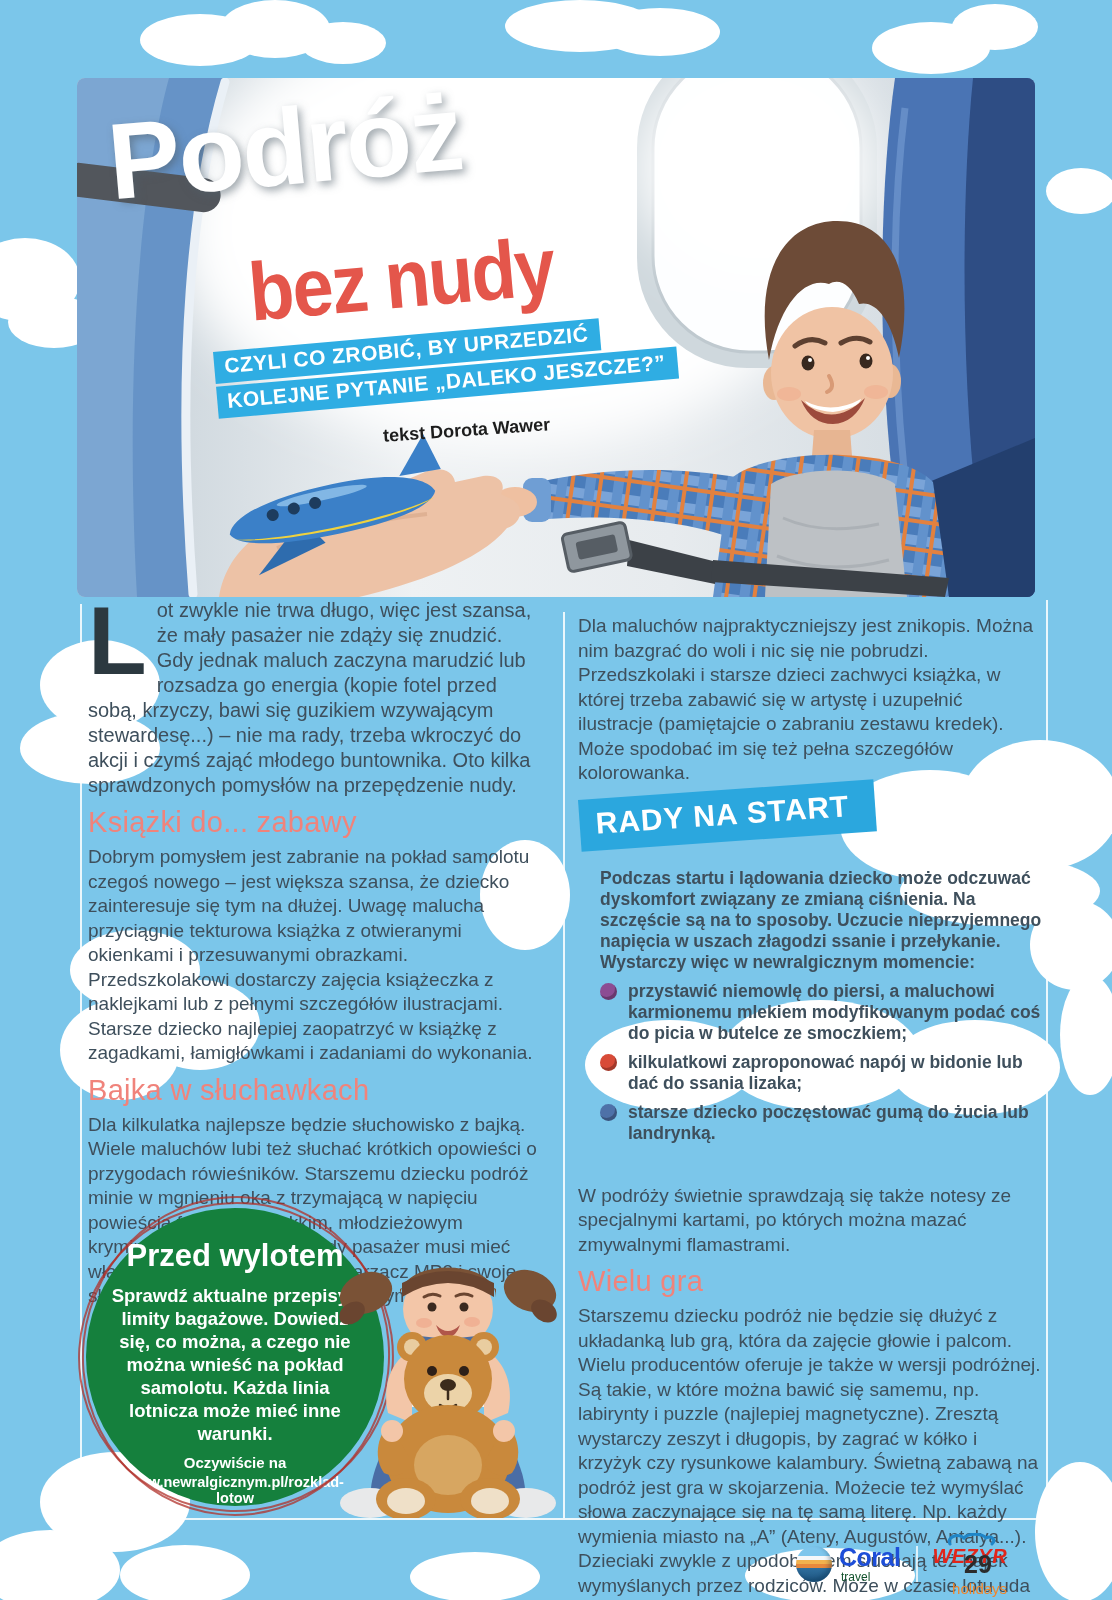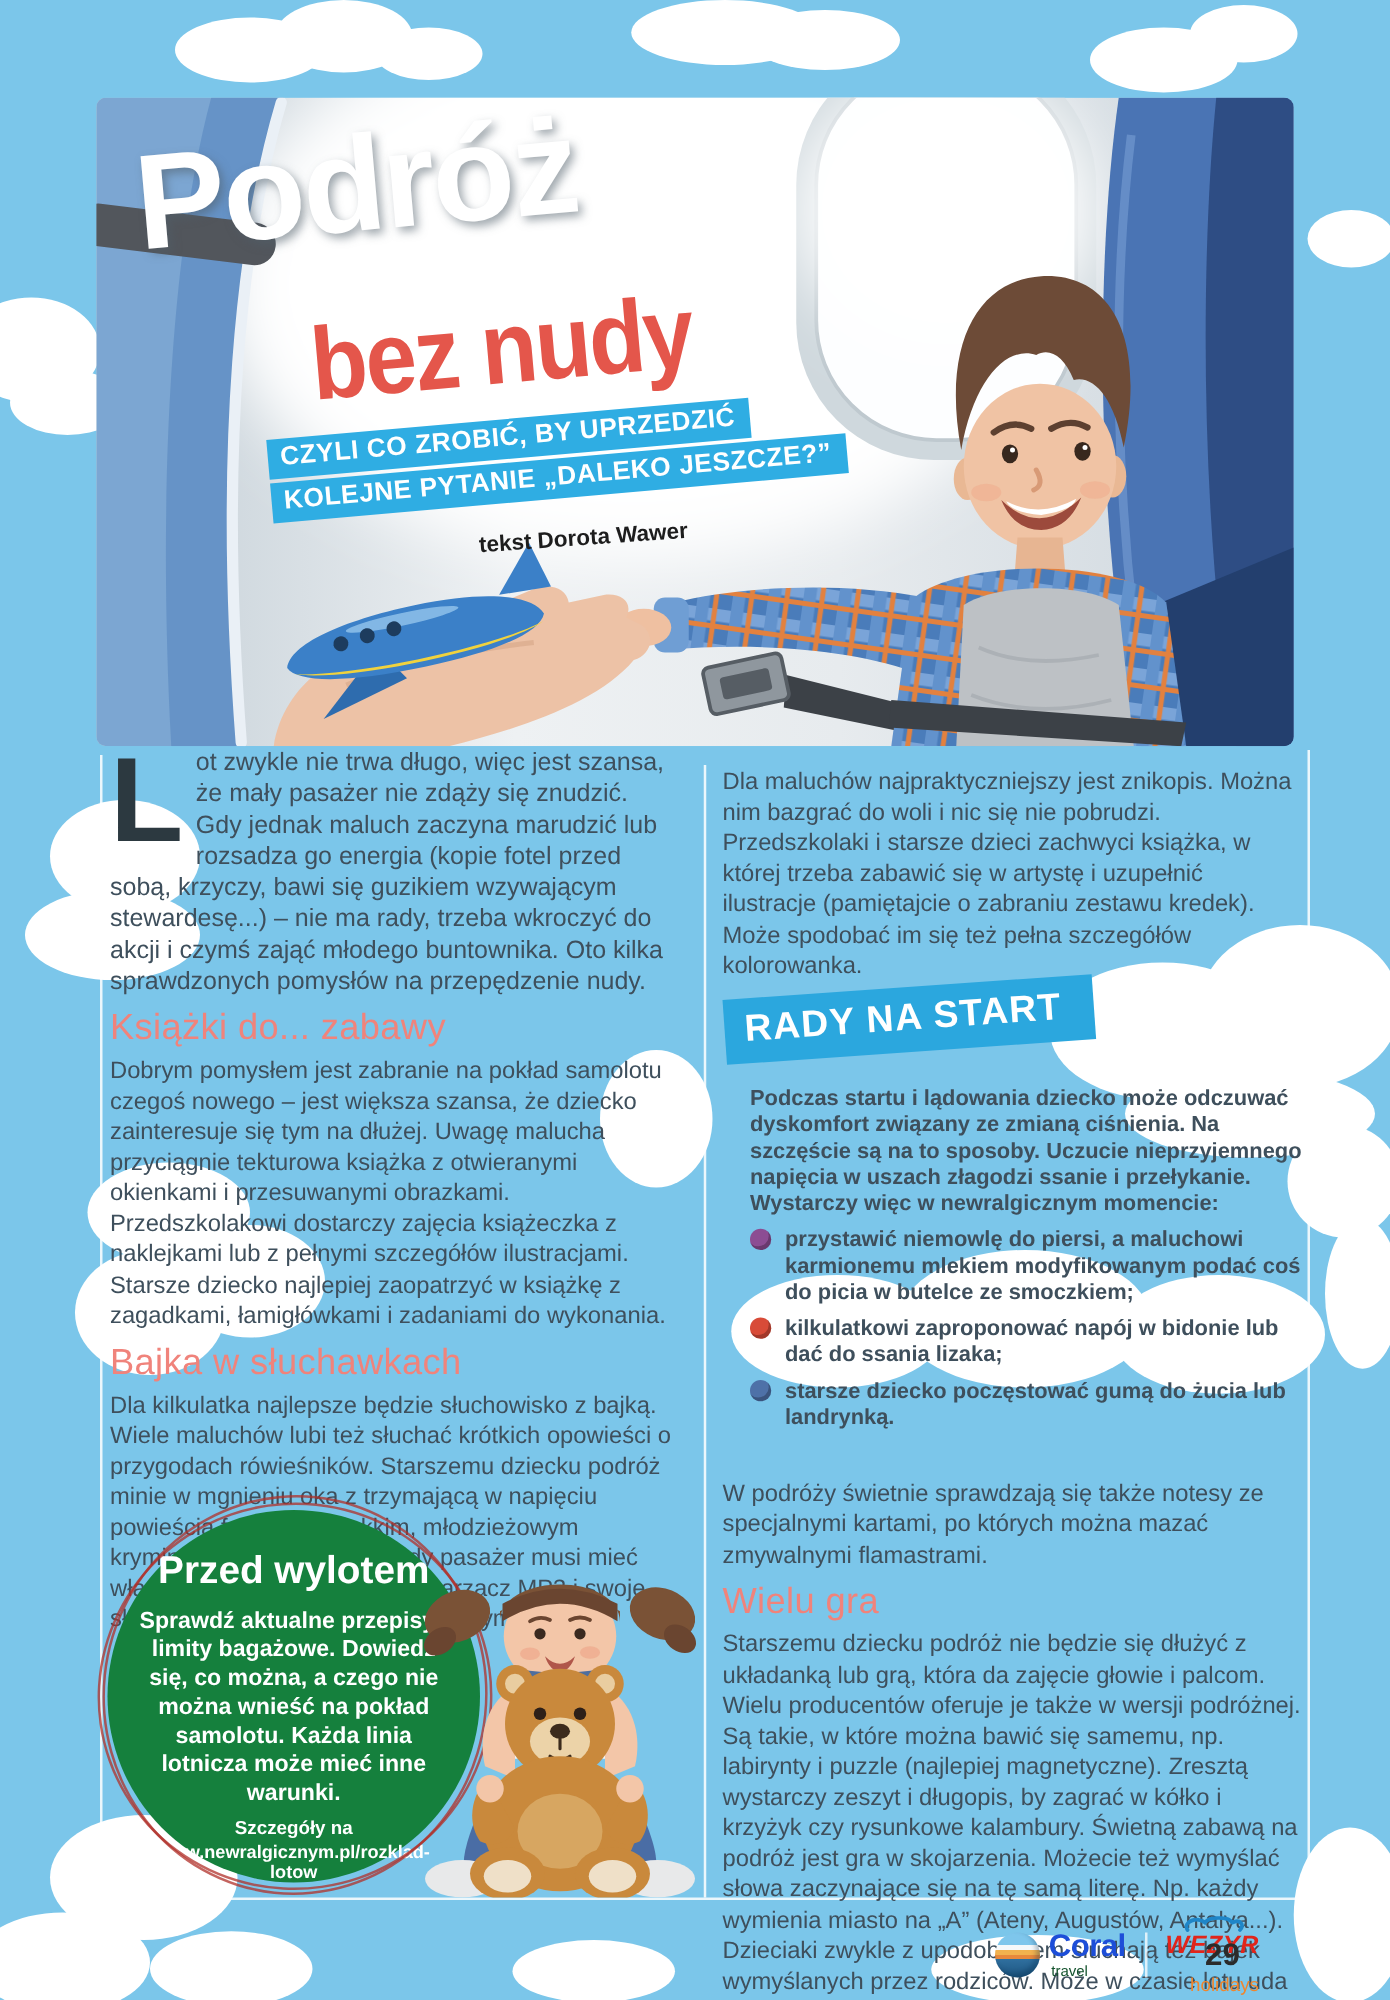--- a/index.html
+++ b/index.html
@@ -244,21 +244,21 @@
     <p class="tips-outro">W podróży świetnie sprawdzają się także notesy ze specjalnymi kartami, po których można mazać zmywalnymi flamastrami.</p>
     <h2>Wielu gra</h2>
     <p>Starszemu dziecku podróż nie będzie się dłużyć z układanką lub grą, która da zajęcie głowie i palcom. Wielu producentów oferuje je także w wersji podróżnej. Są takie, w które można bawić się samemu, np. labirynty i puzzle (najlepiej magnetyczne). Zresztą wystarczy zeszyt i długopis, by zagrać w kółko i krzyżyk czy rysunkowe kalambury. Świetną zabawą na podróż jest gra w skojarzenia. Możecie też wymyślać słowa zaczynające się na tę samą literę. Np. każdy wymienia miasto na „A” (Ateny, Augustów, Antalya...). Dzieciaki zwykle z upodobaniem słuchają też bajek wymyślanych przez rodziców. Może w czasie lotu uda wam się wymyślić fantastyczną opowieść o zbliżających się wakacjach? Starsze dzieci chętnie przyłączą się do tej zabawy.</p>
   </div>
 
   <div class="badge">
     <div class="badge-ring ring1"></div>
     <div class="badge-ring ring2"></div>
     <h3>Przed wylotem</h3>
     <p>Sprawdź aktualne przepisy i limity bagażowe. Dowiedz się, co można, a czego nie można wnieść na pokład samolotu. Każda linia lotnicza może mieć inne warunki.</p>
-    <div class="badge-details">Szczegóły na</div>
+    <div class="badge-details">Oczywiście na</div>
     <a class="badge-url" href="#">www.newralgicznym.pl/rozklad-lotow</a>
   </div>
 
   <svg class="girl" width="240" height="293" viewBox="0 0 240 293">
     <ellipse cx="38" cy="68" rx="27" ry="20" fill="#7a5236" transform="rotate(-22 38 68)"></ellipse>
     <ellipse cx="202" cy="66" rx="27" ry="20" fill="#7a5236" transform="rotate(22 202 66)"></ellipse>
     <ellipse cx="24" cy="88" rx="14" ry="10" fill="#6a4530" transform="rotate(-35 24 88)"></ellipse>
     <ellipse cx="216" cy="86" rx="14" ry="10" fill="#6a4530" transform="rotate(35 216 86)"></ellipse>
     <ellipse cx="120" cy="84" rx="45" ry="41" fill="#f3c6a8"></ellipse>
     <path d="M72,74 C70,32 170,32 168,74 L168,64 Q120,36 72,64 Z" fill="#7a5236"></path>

